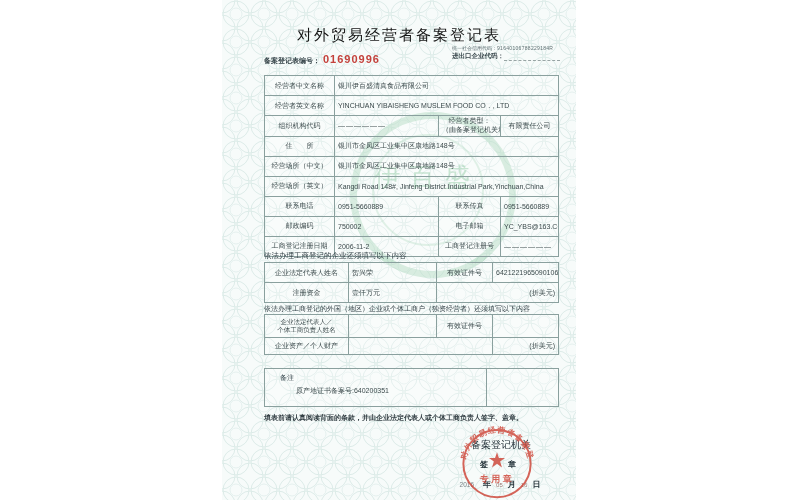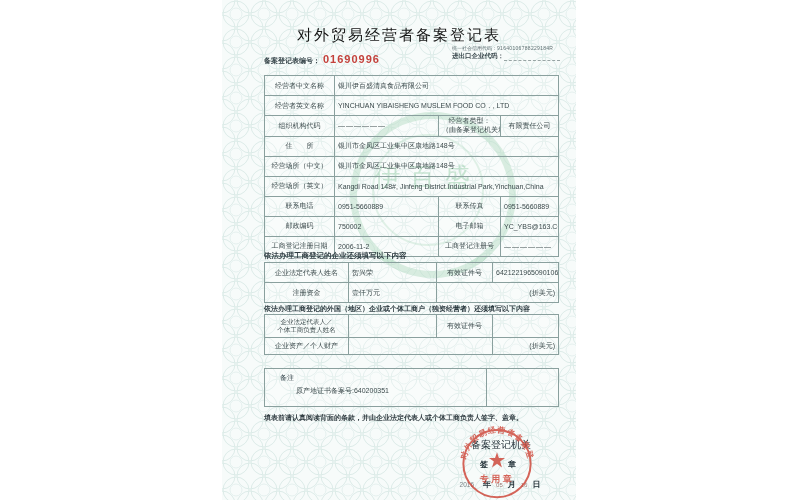--- a/index.html
+++ b/index.html
@@ -49,21 +49,21 @@
   .t1{top:75px;}
   .t1 td{height:17px;}
   .t2{top:262px;}
   .t2 td{height:17px;}
   .t3{top:314px;}
   .t4{top:368px;}
   .tiny{font-size:5.2px;line-height:1.25;white-space:normal;}
   .en{font-size:6px;}
   .dash{color:#6b7a7d;letter-spacing:1px;}
   .usd{text-align:right;color:#3c4a4c;}
-  .sechdr{position:absolute;left:42px;font-size:7.5px;font-weight:bold;color:#2e3c42;white-space:nowrap;}
+  .sechdr{position:absolute;left:42px;font-size:7.5px;font-weight:normal;color:#2e3c42;white-space:nowrap;}
   .sh1{top:251px;}
   .sh2{top:304px;font-size:7px;}
   .remarks-label{margin:3px 0 0 12px;font-size:7px;color:#33434a;}
   .remarks-line{margin:3px 0 0 28px;font-size:7px;color:#3c4a4c;}
   .note{position:absolute;left:42px;top:413px;width:300px;font-size:7px;font-weight:bold;color:#333f44;}
   .authority{position:absolute;left:214px;top:438px;width:130px;text-align:center;z-index:3;}
   .authority .auth-line{font-size:10px;font-weight:normal;color:#25333a;}
   .authority .sign-line{font-size:8px;font-weight:bold;color:#25333a;letter-spacing:6px;margin-top:7px;}
   .authority .date-line{margin-top:9px;font-size:8px;color:#25333a;white-space:nowrap;}
   .authority .date-line .yr{font-size:6.5px;color:#7c8588;margin-right:7px;}

